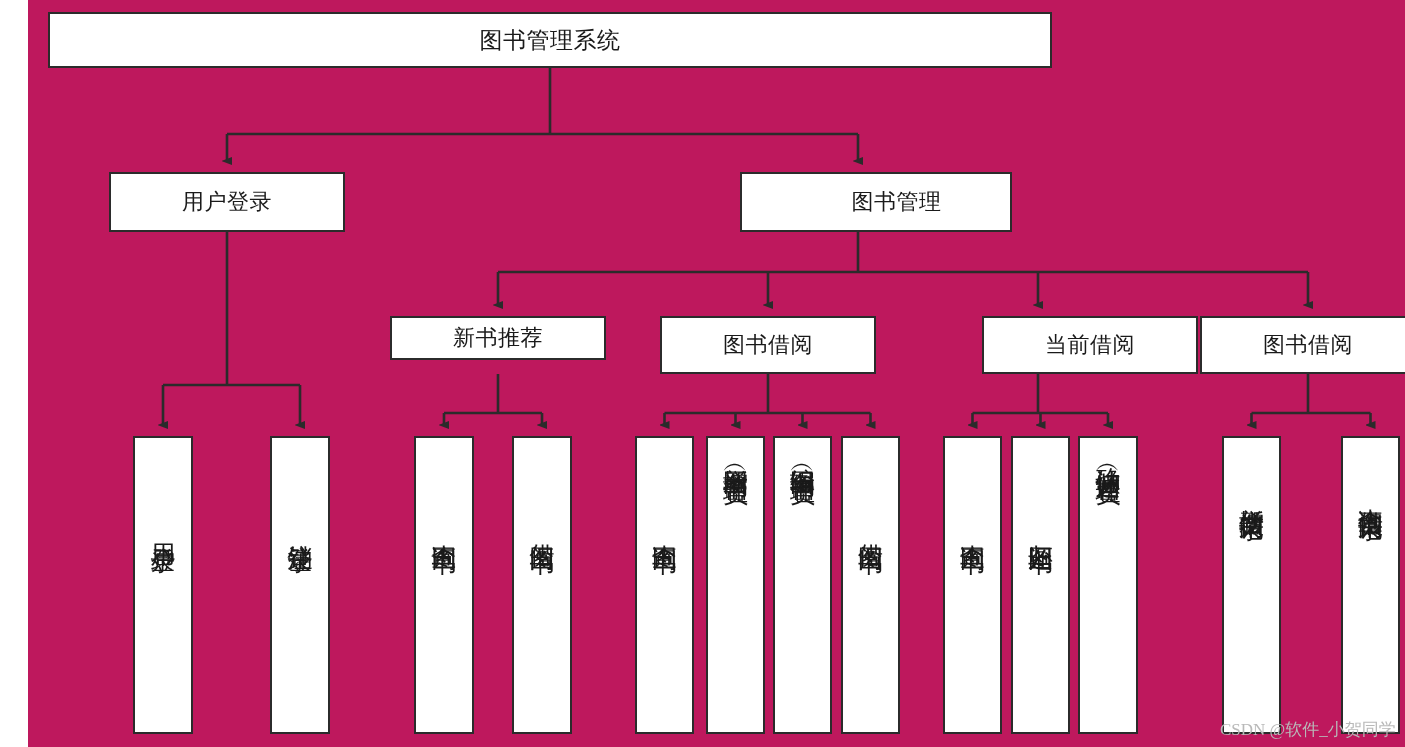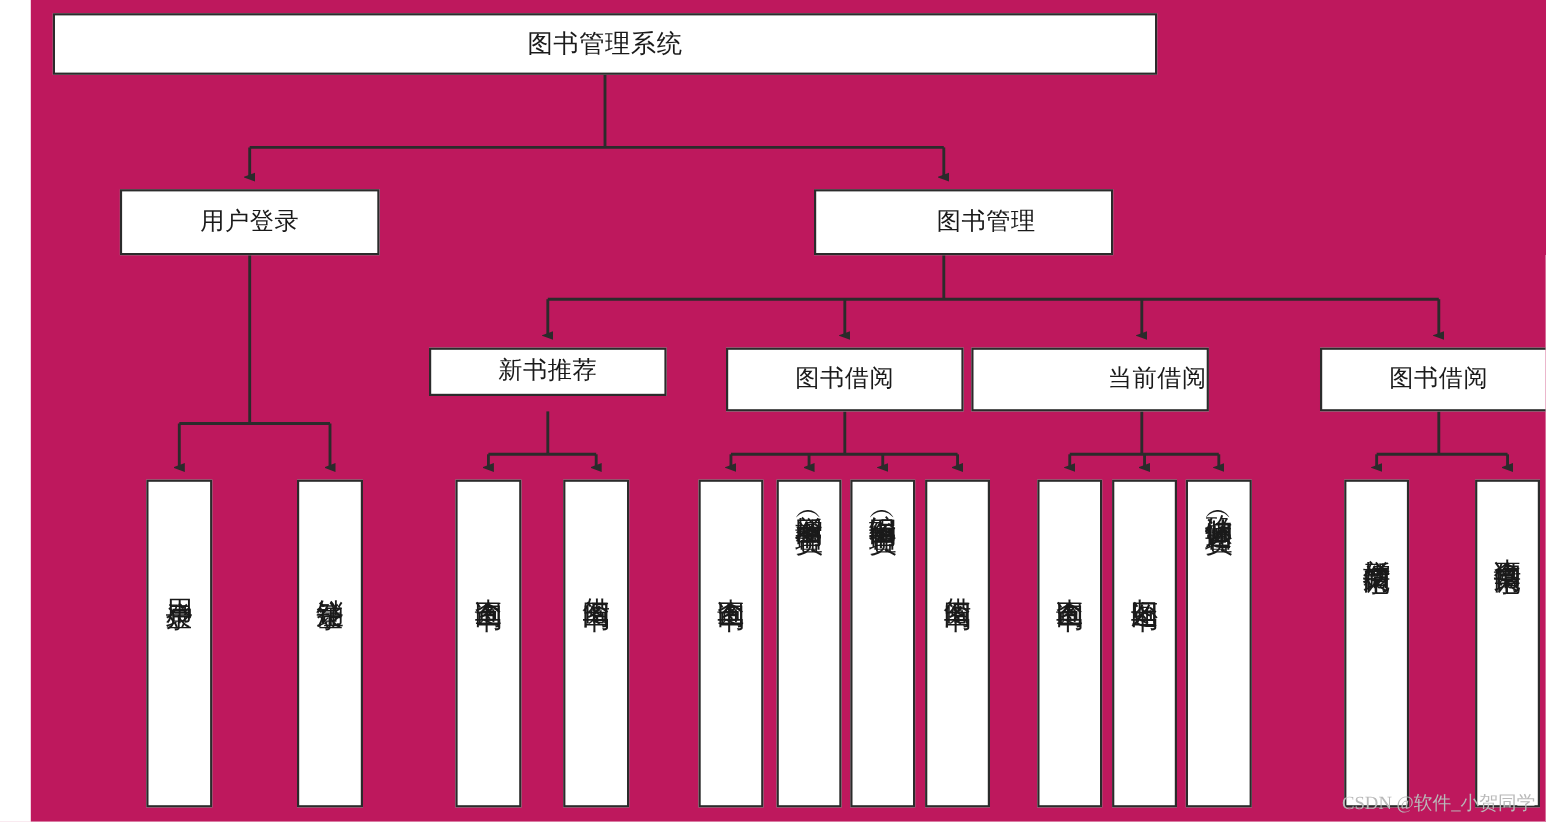--- a/index.html
+++ b/index.html
@@ -125,21 +125,21 @@
       </div>
       <div class="node-box level-1" style="left: 712px; top: 172px; width: 272px; height: 60px; padding-left: 41px;">
         <span class="node-label">图书管理</span>
       </div>
       <div class="node-box level-2" style="left: 362px; top: 316px; width: 216px; height: 44px;">
         <span class="node-label">新书推荐</span>
       </div>
       <div class="node-box level-2" style="left: 632px; top: 316px; width: 216px; height: 58px;">
         <span class="node-label">图书借阅</span>
       </div>
-      <div class="node-box level-2" style="left: 855px; top: 316px; width: 216px; height: 58px; justify-content: flex-end;">
+      <div class="node-box level-2" style="left: 954px; top: 316px; width: 216px; height: 58px;">
         <span class="node-label">当前借阅</span>
       </div>
       <div class="node-box level-2" style="left: 1172px; top: 316px; width: 216px; height: 58px;">
         <span class="node-label">图书借阅</span>
       </div>
       <div class="node-box level-leaf" style="left: 105px; top: 436px; width: 60px; height: 298px; padding-top: 86px;">
         <span class="node-label">用户登录</span>
       </div>
       <div class="node-box level-leaf" style="left: 242px; top: 436px; width: 60px; height: 298px; padding-top: 86px;">
         <span class="node-label">注销登录</span>

